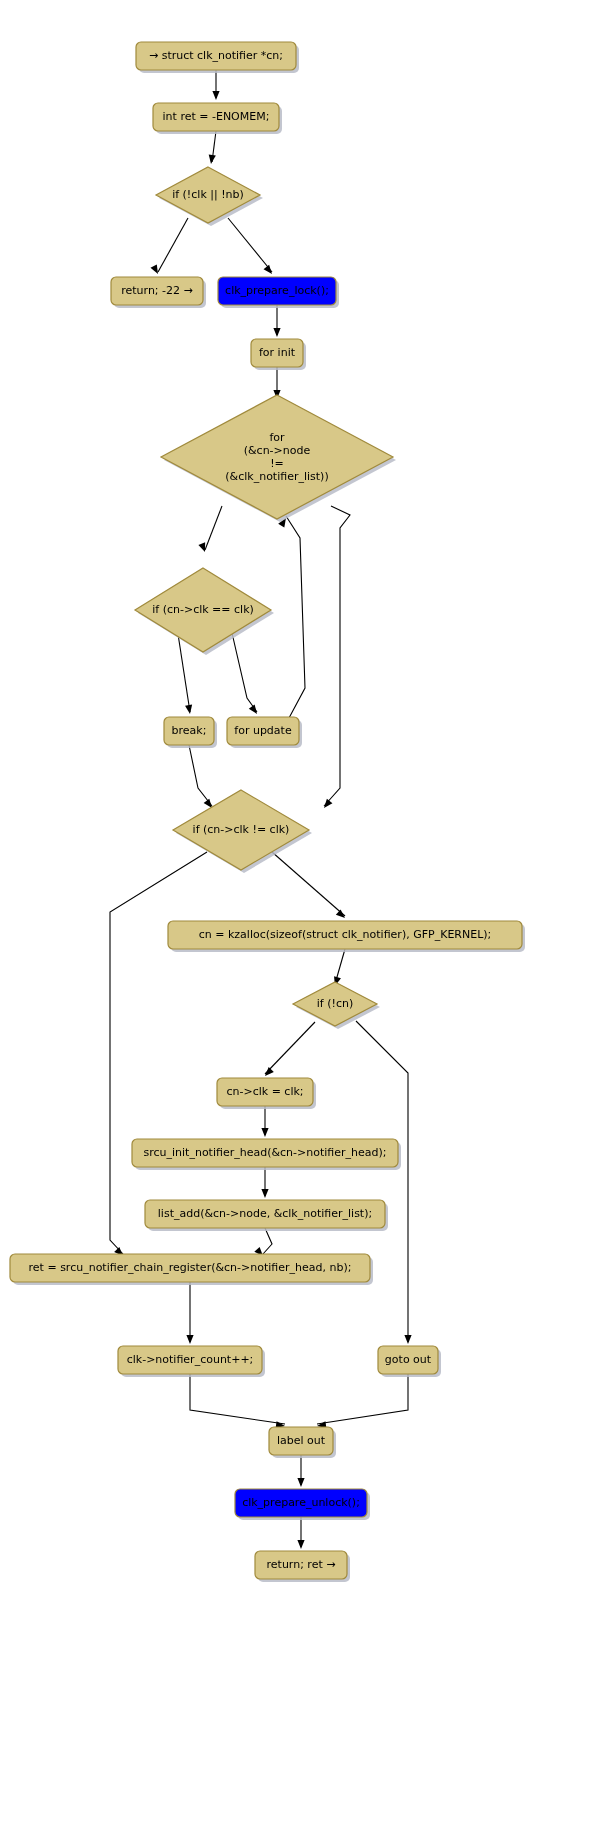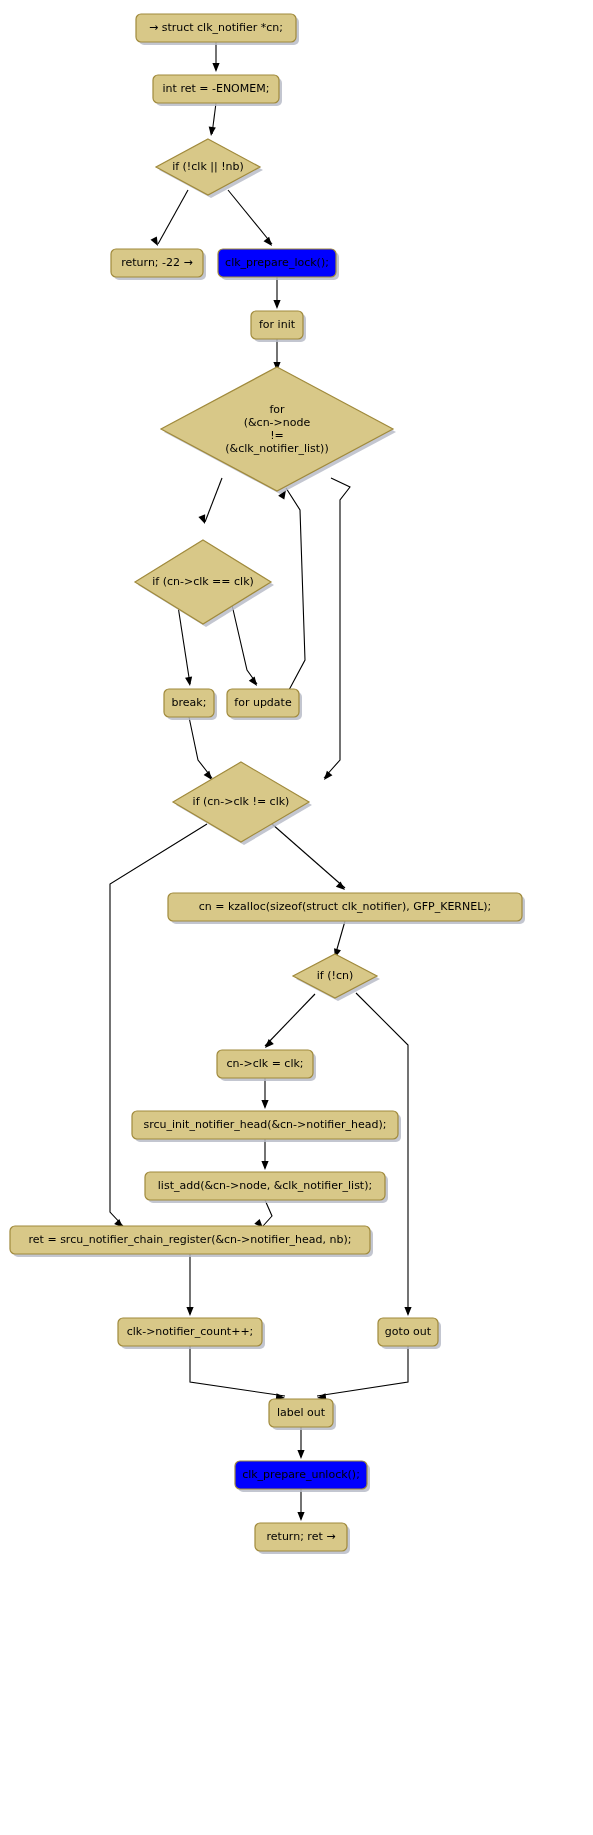--- a/index.html
+++ b/index.html
@@ -10,20 +10,21 @@
   body {
     width: 593px;
     height: 1835px;
     font-family: "DejaVu Sans", sans-serif;
     overflow: hidden;
   }
   #flow-root {
     position: relative;
     width: 593px;
     height: 1699px;
+    margin-top: 28px;
   }
   svg#flow-svg {
     position: absolute;
     top: 0;
     left: 0;
     width: 593px;
     height: 1835px;
     display: block;
   }
   .node-text {

